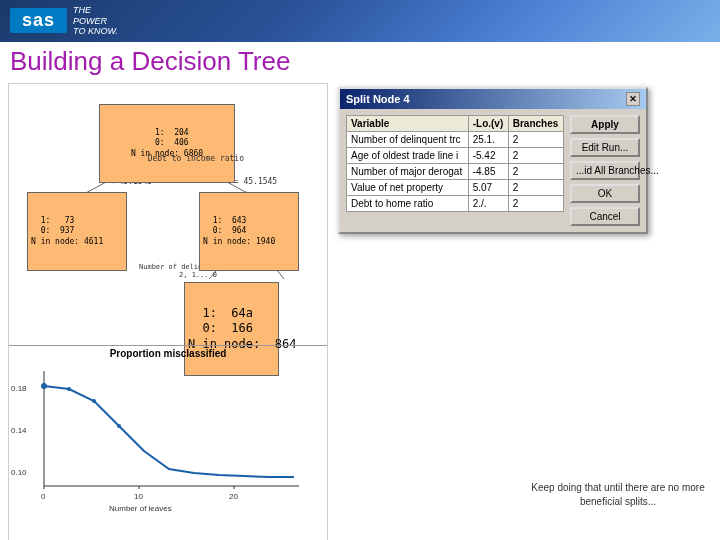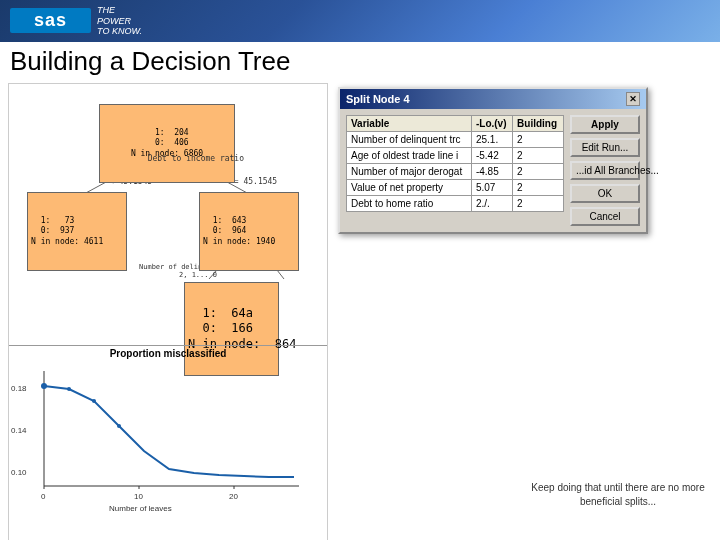--- a/index.html
+++ b/index.html
@@ -23,40 +23,40 @@
     #sas-logo {
       display: flex;
       align-items: center;
       gap: 6px;
     }
     .sas-box {
       background: #007ac2;
       color: #fff;
       font-weight: bold;
       font-size: 18px;
-      padding: 2px 24px;
+      padding: 2px 12px;
       border-radius: 2px;
       letter-spacing: 1px;
     }
     .sas-tagline {
       color: #fff;
       font-size: 9px;
       line-height: 1.2;
       font-style: italic;
     }
 
     
     #page-title-bar {
       background: #fff;
       padding: 4px 10px 2px 10px;
     }
     #page-title {
       font-size: 26px;
       font-weight: normal;
-      color: #000000;
+      color: #a21caf;
       font-family: Arial, sans-serif;
     }
 
     
     #main {
       display: flex;
       width: 720px;
       height: 460px;
     }
 
@@ -304,21 +304,21 @@
         <span>Split Node 4</span>
         <div class="dialog-close-btn">✕</div>
       </div>
       <div class="dialog-content">
         <div class="dialog-table-wrap">
           <table class="dialog-table">
             <thead>
               <tr>
                 <th>Variable</th>
                 <th>-Lo.(v)</th>
-                <th>Building</th>
+                <th>Branches</th>
               </tr>
             </thead>
             <tbody>
               <tr>
                 <td>Number of delinquent trc</td>
                 <td>25.1.</td>
                 <td>2</td>
               </tr>
               <tr>
                 <td>Age of oldest trade line i</td>

